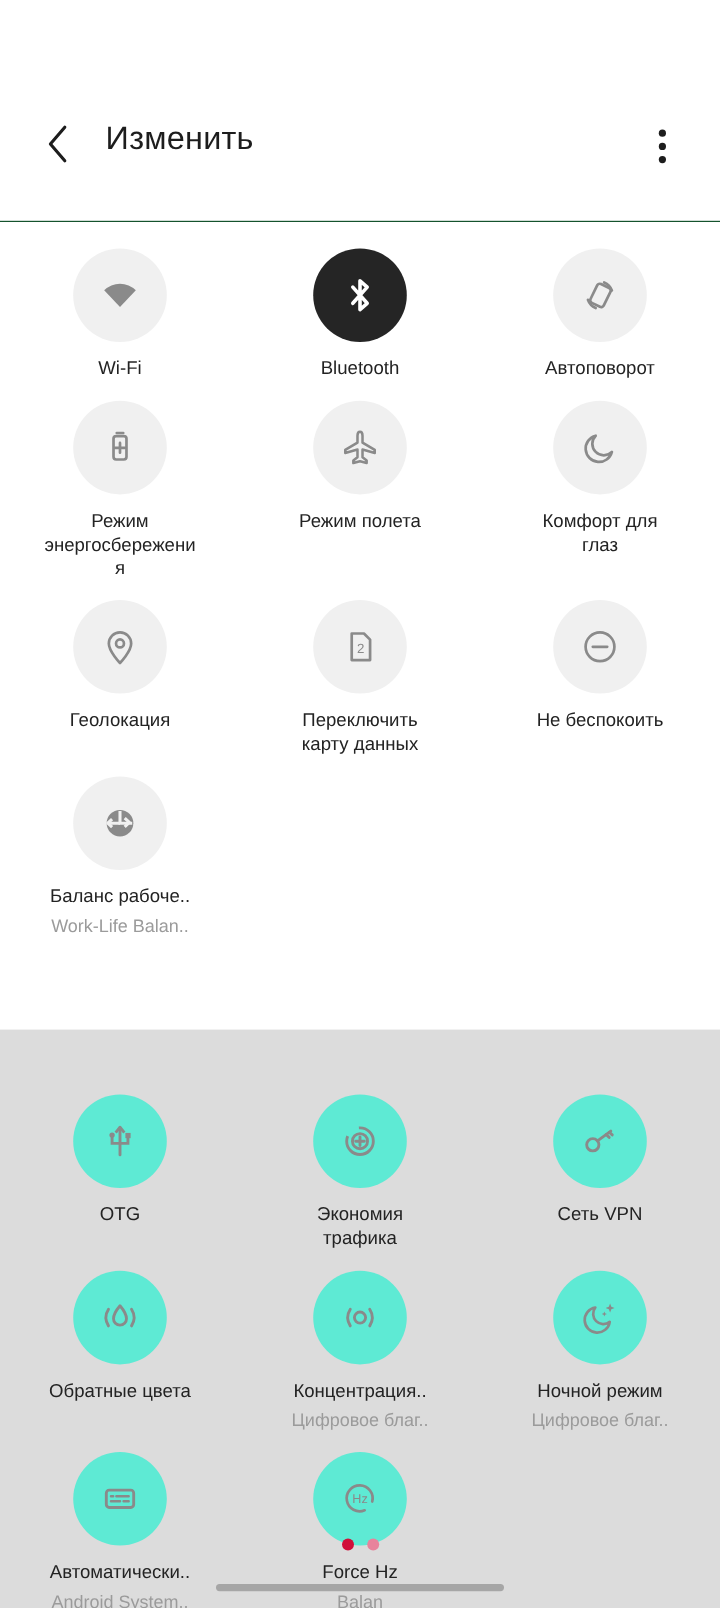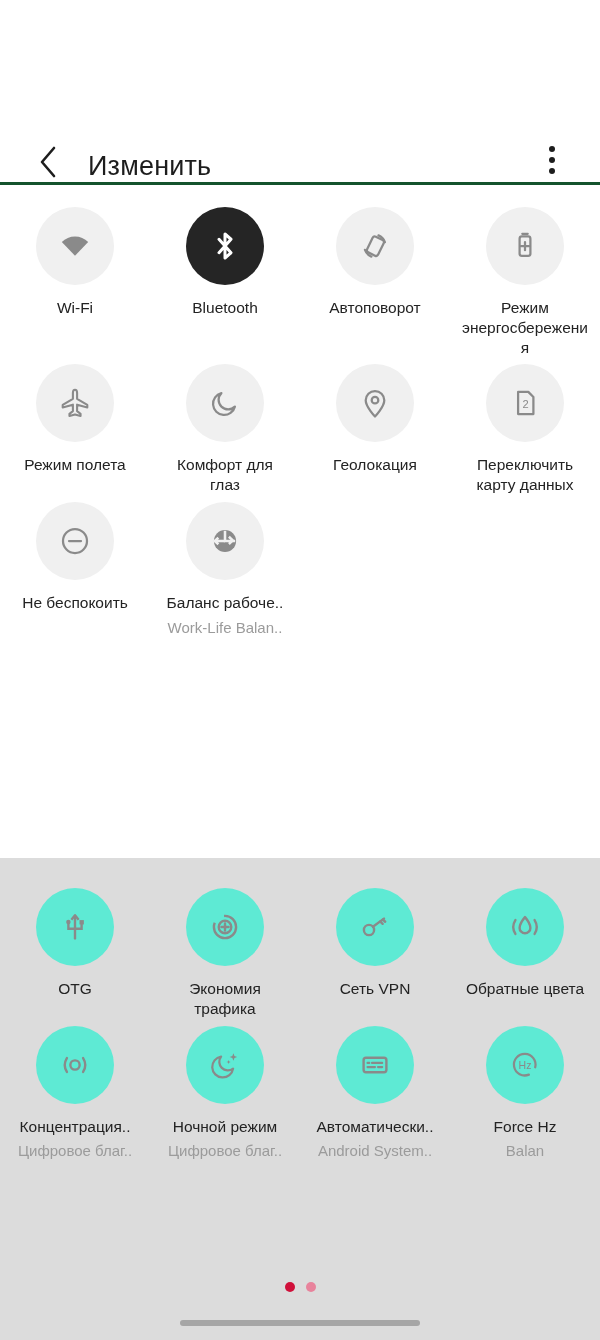--- a/index.html
+++ b/index.html
@@ -20,24 +20,24 @@
   .status-bar {
     height: 100px;
     width: 100%;
     background: #ffffff;
   }
 
   
   .header {
     height: 85px;
     display: flex;
-    align-items: flex-end;
+    align-items: flex-start;
     padding: 0 28px 0 28px;
     box-sizing: border-box;
-    border-bottom: 3px solid #14532d;
+    border-bottom: 1px solid #14532d;
     background: #ffffff;
   }
   .back-btn {
     width: 40px;
     height: 40px;
     display: flex;
     align-items: center;
     justify-content: center;
     cursor: pointer;
     flex: 0 0 auto;
@@ -72,31 +72,31 @@
   
   .panel-top {
     background: #ffffff;
     padding-top: 22px;
     height: 650px;
     box-sizing: border-box;
     position: relative;
   }
   .panel-bottom {
     background: #dcdcdc;
-    padding-top: 30px;
+    padding-top: 54px;
     position: absolute;
     left: 0;
     right: 0;
     top: 858px;
     bottom: 0;
   }
   .grid {
     display: grid;
-    grid-template-columns: repeat(4, 1fr);
-    row-gap: 7px;
+    grid-template-columns: repeat(3, 1fr);
+    row-gap: 16px;
   }
 
   .tile {
     display: flex;
     flex-direction: column;
     align-items: center;
     padding: 0 4px;
     box-sizing: border-box;
     cursor: pointer;
   }

